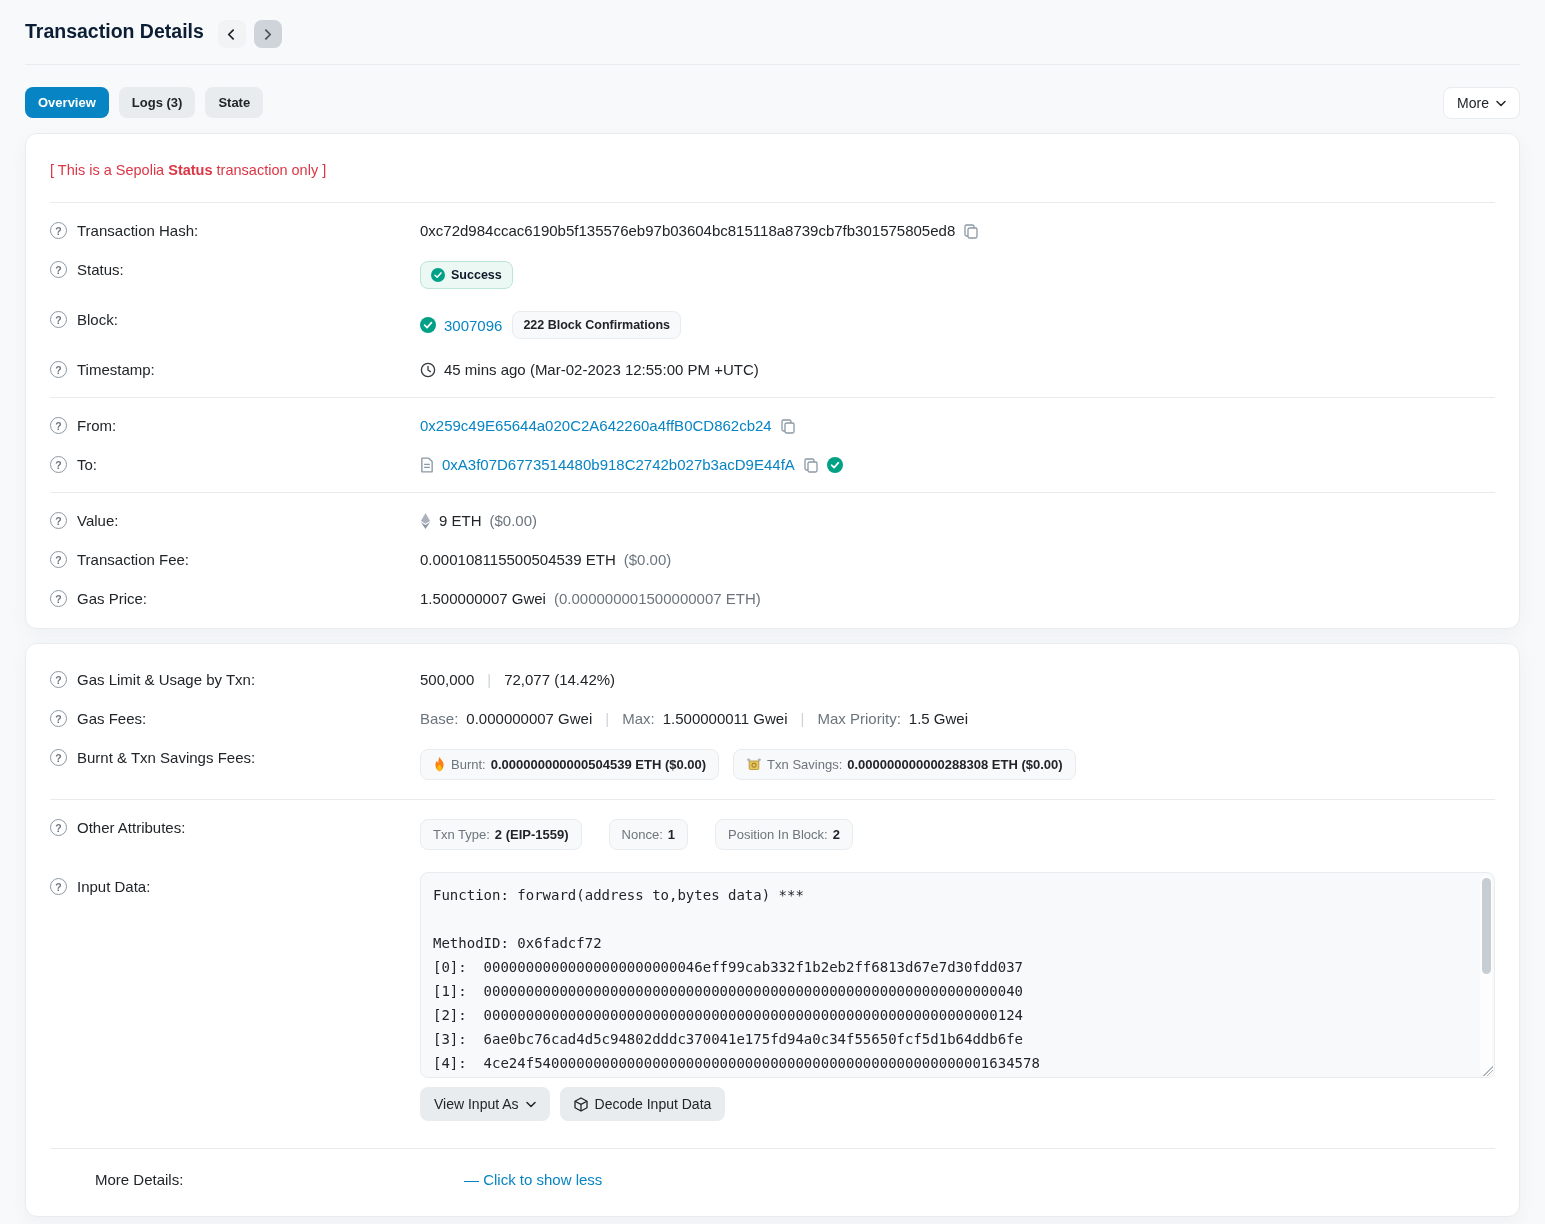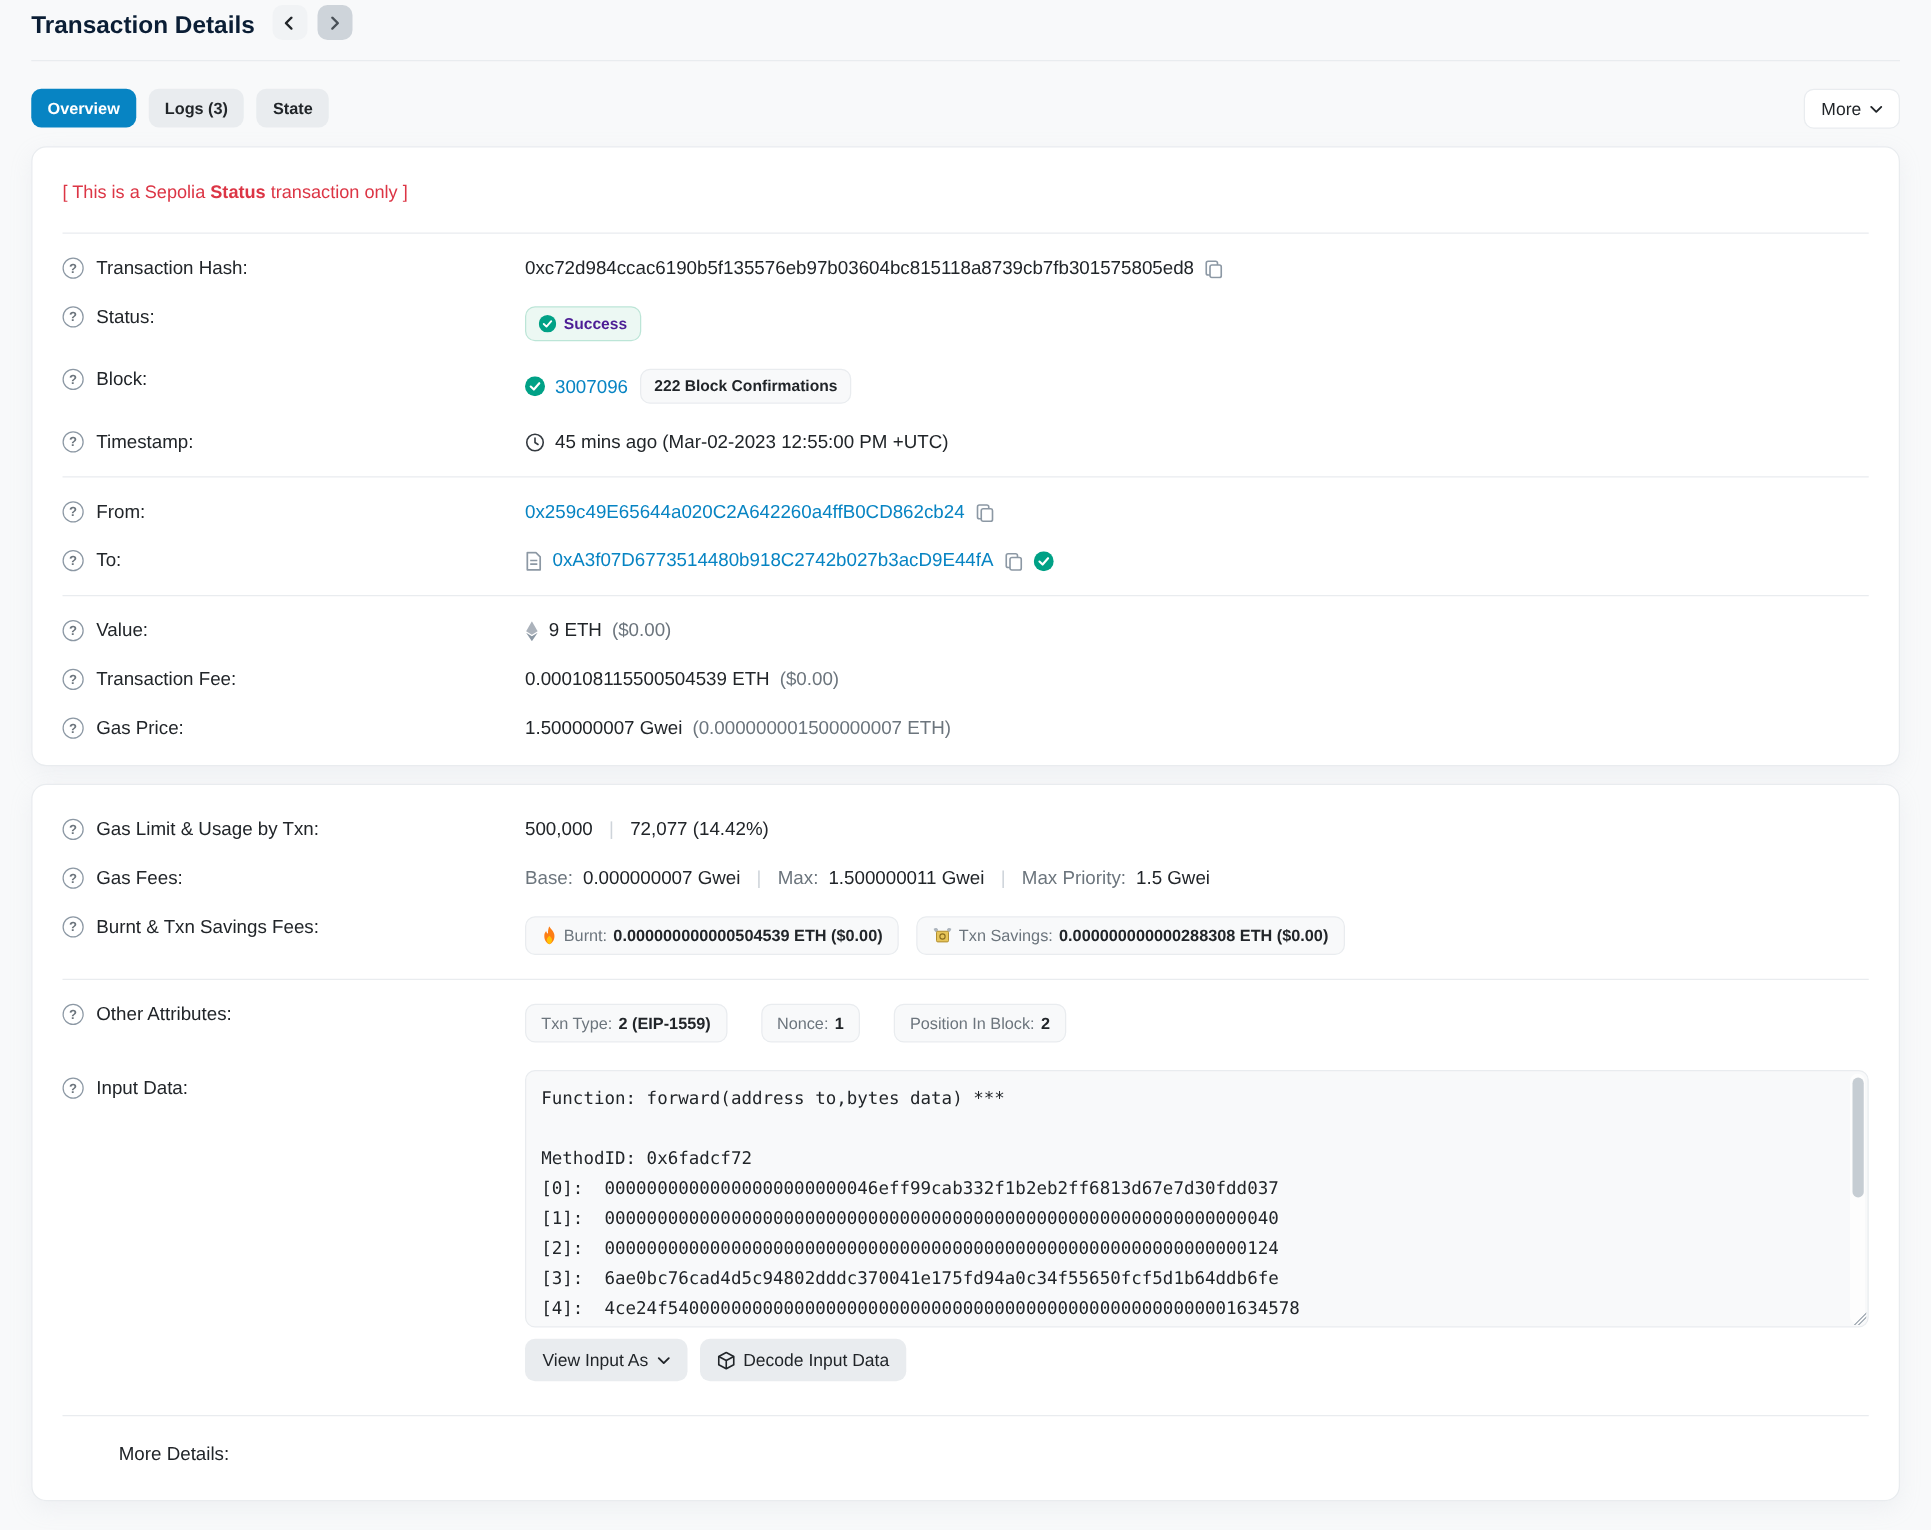--- a/index.html
+++ b/index.html
@@ -1,20 +1,20 @@
 <!DOCTYPE html>
 <html><head>
 <meta charset="utf-8">
 <style>
   * { box-sizing: border-box; margin: 0; padding: 0; }
   html,body { width:1545px; min-height:1224px; background:#f8f9fa; font-family:"Liberation Sans", sans-serif; color:#212529; }
   .page { padding: 0 25px 18px 25px; }
 
   
-  .page-header { display:flex; align-items:flex-end; gap:14px; padding-top:4px; }
+  .page-header { display:flex; align-items:flex-start; gap:14px; padding-top:20px; }
   .page-title { font-size:19.5px; font-weight:700; color:#0b1e35; }
   .nav-btns { display:flex; gap:8px; }
   .nav-btn { width:28px; height:28px; border:none; border-radius:8px; display:flex; align-items:center; justify-content:center; cursor:pointer; }
   .nav-btn.prev { background:#f1f3f5; }
   .nav-btn.next { background:#ced4da; }
   .header-divider { border:none; border-top:1px solid #e9ecef; margin-top:16px; }
 
   
   .tabs-bar { display:flex; align-items:flex-start; justify-content:space-between; margin-top:22px; }
   .tabs { display:flex; gap:10px; }
@@ -35,21 +35,21 @@
   .muted { color:#6c757d; }
   .sep { color:#ced4da; padding:0 5px; }
   .link { color:#0784c3; text-decoration:none; cursor:pointer; }
 
   .help-icon { width:17px; height:17px; border:1.4px solid #8c98a4; border-radius:50%; color:#6c757d;
     font-size:10.5px; font-weight:700; display:inline-flex; align-items:center; justify-content:center; flex:none; cursor:pointer; }
 
   .icon-btn { background:none; border:none; cursor:pointer; padding:0; display:inline-flex; align-items:center; }
 
   .status-badge { display:inline-flex; align-items:center; gap:6px; background:#ecf8f3; border:1px solid #bce5d7;
-    color:#4c1d95; font-size:12.5px; font-weight:600; border-radius:8px; padding:6px 10px; }
+    color:#0f172a; font-size:12.5px; font-weight:600; border-radius:8px; padding:6px 10px; }
   .pill-badge { background:#f8f9fa; border:1px solid #e9ecef; border-radius:8px; padding:6px 10px; font-size:12.5px; font-weight:700; color:#212529; }
   .attr-badge { background:#f8f9fa; border:1px solid #e9ecef; border-radius:8px; padding:7px 12px; font-size:13px; display:inline-flex; gap:5px; align-items:center; }
   .attr-badge .lbl { color:#6c757d; }
   .attr-badge .val { font-weight:700; color:#212529; }
 
   
   .input-data-box { position:relative; flex:1; background:#f8f9fa; border:1px solid #e9ecef; border-radius:8px;
     height:206px; overflow:hidden; padding:10px 24px 0 12px; }
   .code-line { font-family:"DejaVu Sans Mono", monospace; font-size:14px; line-height:24px; min-height:24px;
     white-space:pre; color:#212529; }
@@ -370,16 +370,19 @@
         </div>
       </div>
     </div>
 
     <hr class="card-divider" style="margin-top:16px;">
 
     <div class="row more-details-row" style="padding:14px 0 18px 0;">
       <div class="row-label" style="padding-left:1px;margin-left:44px;">
         <span>More Details:</span>
       </div>
+      <div class="row-value">
+        <a class="link">— Click to show less</a>
+      </div>
     </div>
   </div>
 
 </div>
 
 </body></html>

